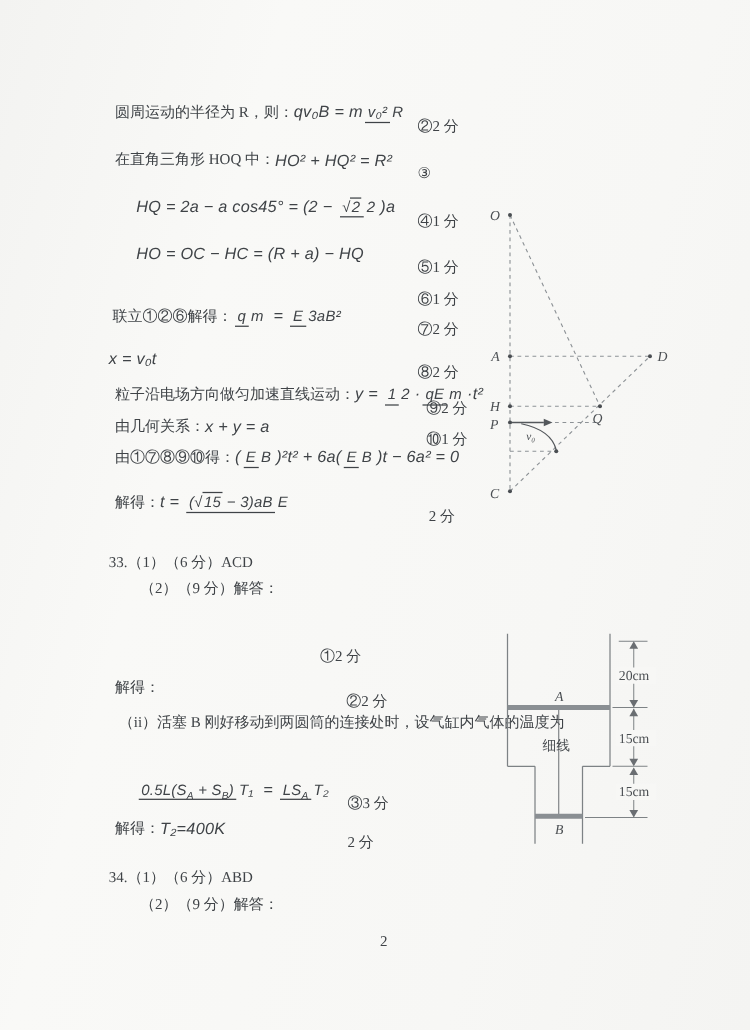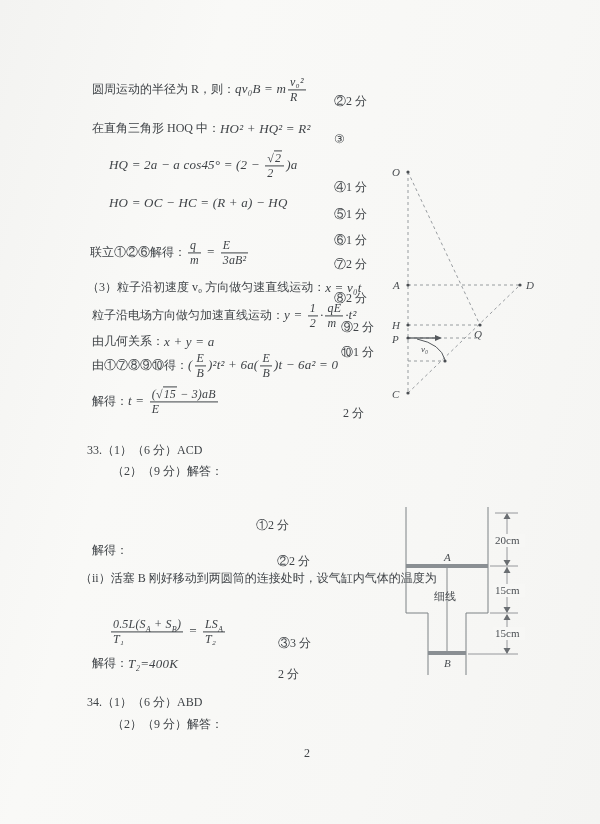--- a/index.html
+++ b/index.html
@@ -3,23 +3,23 @@
 <meta charset="utf-8">
 <style>
   html,body{margin:0;padding:0;background:#e8e8e6;}
   .page{
     position:relative;width:600px;height:824px;overflow:hidden;
     background:linear-gradient(105deg,#f3f3f1 0%,#f9f9f7 28%,#f7f7f5 70%,#f4f4f2 100%);
     font-family:"Liberation Serif",serif;color:#3f4347;
   }
   .row{position:absolute;transform:translateY(-50%);display:flex;align-items:center;white-space:nowrap;font-size:12px;margin-left:24px;}
   .cjk{font-style:normal;font-family:"Liberation Serif",serif;}
-  .math{font-style:italic;font-size:13px;letter-spacing:.2px;font-family:Liberation Serif, serif;}
+  .math{font-style:italic;font-size:13px;letter-spacing:.2px;font-family:Liberation Sans, sans-serif;}
   .score{position:absolute;transform:translateY(-50%);font-size:12px;white-space:nowrap;margin-top:11px;}
-  .frac{display:inline-flex;flex-direction:column;vertical-align:middle;margin:0 2px;font-size:.92em;line-height:1.18;}
+  .frac{display:inline-flex;flex-direction:row;vertical-align:middle;margin:0 2px;font-size:.92em;line-height:1.18;}
   .frac .fn{display:block;border-bottom:1px solid currentColor;padding:0 2px;}
   .frac .fd{display:block;padding:0 2px;}
   .sqrt{white-space:nowrap;}
   .sqrt .ovl{border-top:1px solid currentColor;padding:0 1px;}
   sub,sup{font-size:.68em;line-height:0;}
   .fig{position:absolute;}
   .footer{position:absolute;font-size:12px;}
   svg text{font-family:"Liberation Serif",serif;}
 </style>
 </head>
@@ -41,21 +41,21 @@
       <span class="math">HO² + HQ² = R²</span>
     </div>
   <div class="score" style="top:128px;left:334px">③</div>
 
   <div class="row" style="top:166px;left:85px">
       <span class="math">HQ = 2a − a cos45° = (2 − <span class="frac">
           <span class="fn"><span class="sqrt">√<span class="ovl">2</span></span></span>
           <span class="fd">2</span>
         </span>)a</span>
     </div>
-  <div class="score" style="top:176px;left:334px">④1 分</div>
+  <div class="score" style="top:166px;left:334px">④1 分</div>
 
   <div class="row" style="top:203px;left:85px">
       <span class="math">HO = OC − HC = (R + a) − HQ</span>
     </div>
   <div class="score" style="top:203px;left:334px">⑤1 分</div>
 
   <div class="score" style="top:229px;left:334px">⑥1 分</div>
 
   <div class="row" style="top:253px;left:66px">
       <span class="cjk">联立①②⑥解得：</span>
@@ -63,21 +63,20 @@
           <span class="fn">q</span>
           <span class="fd">m</span>
         </span> = <span class="frac">
           <span class="fn">E</span>
           <span class="fd">3aB²</span>
         </span></span>
     </div>
   <div class="score" style="top:253px;left:334px">⑦2 分</div>
 
   <div class="row" style="top:287px;left:63px">
-      <span class="cjk">（3）粒子沿初速度 v₀ 方向做匀速直线运动：</span>
       <span class="math">x = v₀t</span>
     </div>
   <div class="score" style="top:287px;left:334px">⑧2 分</div>
 
   <div class="row" style="top:316px;left:68px">
       <span class="cjk">粒子沿电场方向做匀加速直线运动：</span>
       <span class="math">y = <span class="frac">
           <span class="fn">1</span>
           <span class="fd">2</span>
         </span>·<span class="frac">
@@ -156,21 +155,21 @@
     </div>
 
 
   <div class="score" style="top:514px;left:256px">①2 分</div>
 
   <div class="row" style="top:550px;left:68px">
       <span class="cjk">解得：</span>
     </div>
   <div class="score" style="top:550px;left:277px">②2 分</div>
 
-  <div class="row" style="top:578px;left:56px">
+  <div class="row" style="top:578px;left:71px">
       <span class="cjk">（ii）活塞 B 刚好移动到两圆筒的连接处时，设气缸内气体的温度为</span>
     </div>
 
   <div class="row" style="top:632px;left:85px">
       <span class="math"><span class="frac">
           <span class="fn">0.5L(S<sub>A</sub> + S<sub>B</sub>)</span>
           <span class="fd">T₁</span>
         </span> = <span class="frac">
           <span class="fn">LS<sub>A</sub></span>
           <span class="fd">T₂</span>

